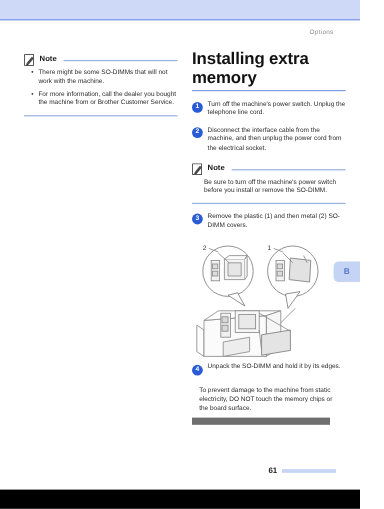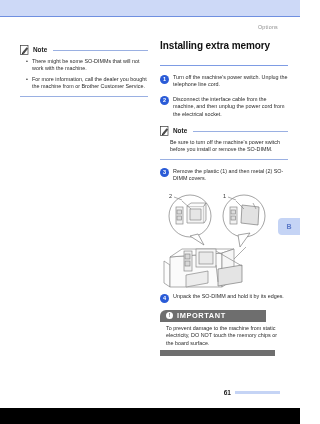--- a/index.html
+++ b/index.html
@@ -121,25 +121,25 @@
     margin: 3px 0 0 10px;
   }
   .note-foot-rule {
     height: 1px;
     background: #9ab0e2;
     margin-top: 5px;
   }
 
   
   .section-title {
-    font-size: 10px;
+    font-size: 14px;
     font-weight: bold;
     color: #111111;
     letter-spacing: -0.1px;
-    margin: 0 0 14px 0;
+    margin: 0 0 3px 0;
   }
   .section-rule {
     height: 1px;
     background: #7e9ce4;
     margin-bottom: 8px;
   }
 
   
   .step {
     display: flex;
@@ -391,24 +391,20 @@
         <text x="63" y="9" font-family="Liberation Sans, sans-serif" font-size="5.5" fill="#333333">1</text>
       </svg>
     </div>
 
     <div class="step">
       <div class="step-num">4</div>
       <div class="step-text">Unpack the SO-DIMM and hold it by its edges.</div>
     </div>
 
     <div class="important">
-      <div class="important-bar">
-        <span class="important-icon">!</span>
-        <span class="important-label">IMPORTANT</span>
-      </div>
       <div class="important-body">To prevent damage to the machine from static electricity, DO NOT touch the memory chips or the board surface.</div>
       <div class="important-foot"></div>
     </div>
 
   </div>
 
   <div class="side-tab">B</div>
 
   <div class="footer">
     <span class="page-num">61</span>

